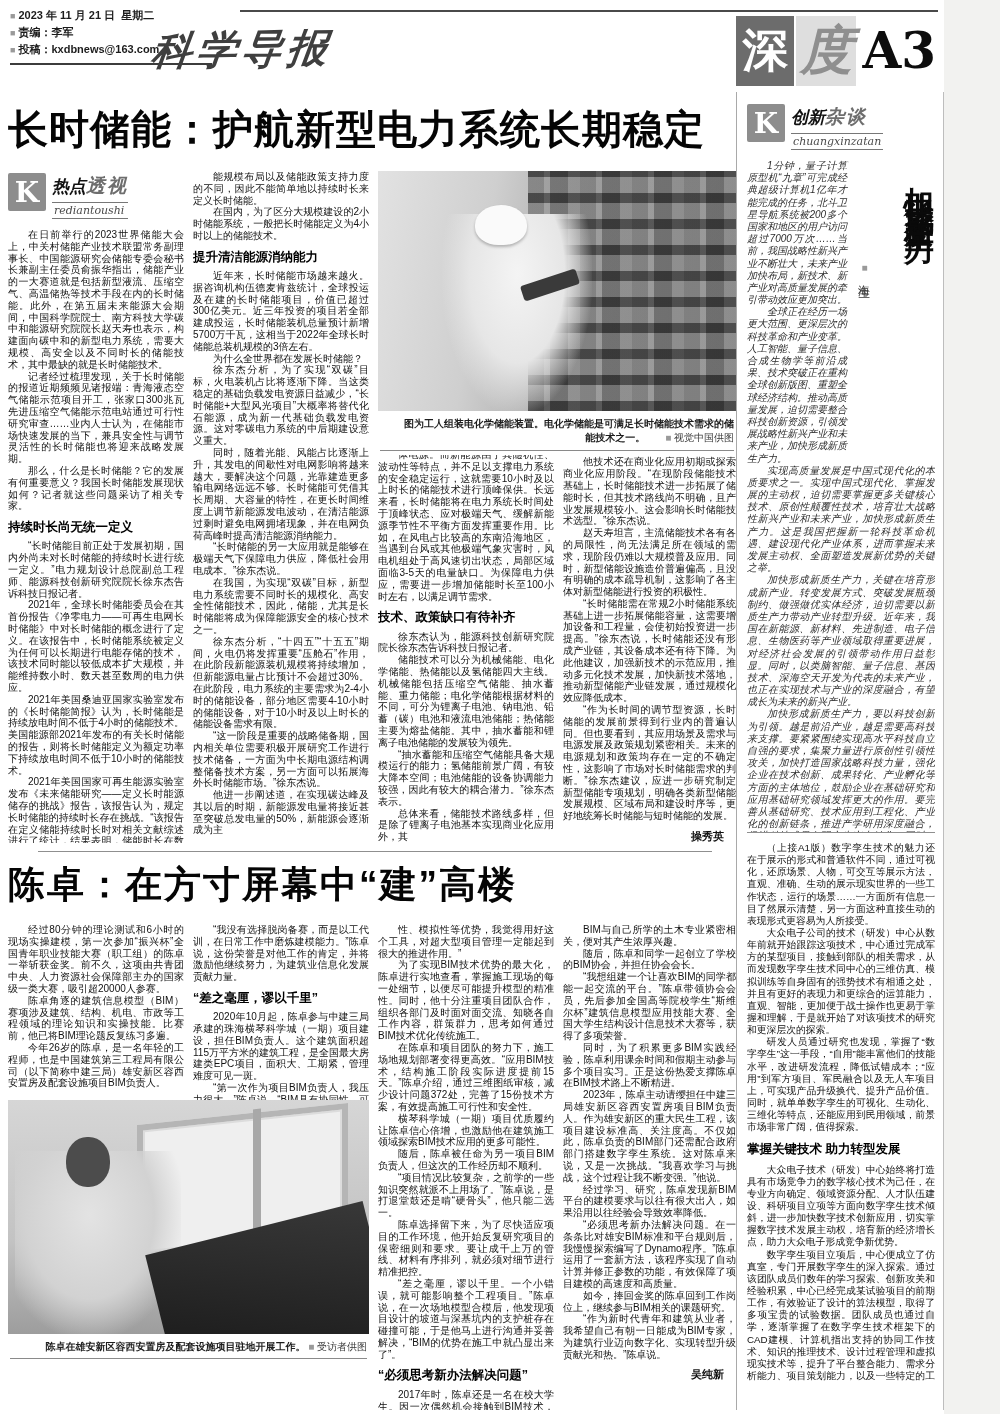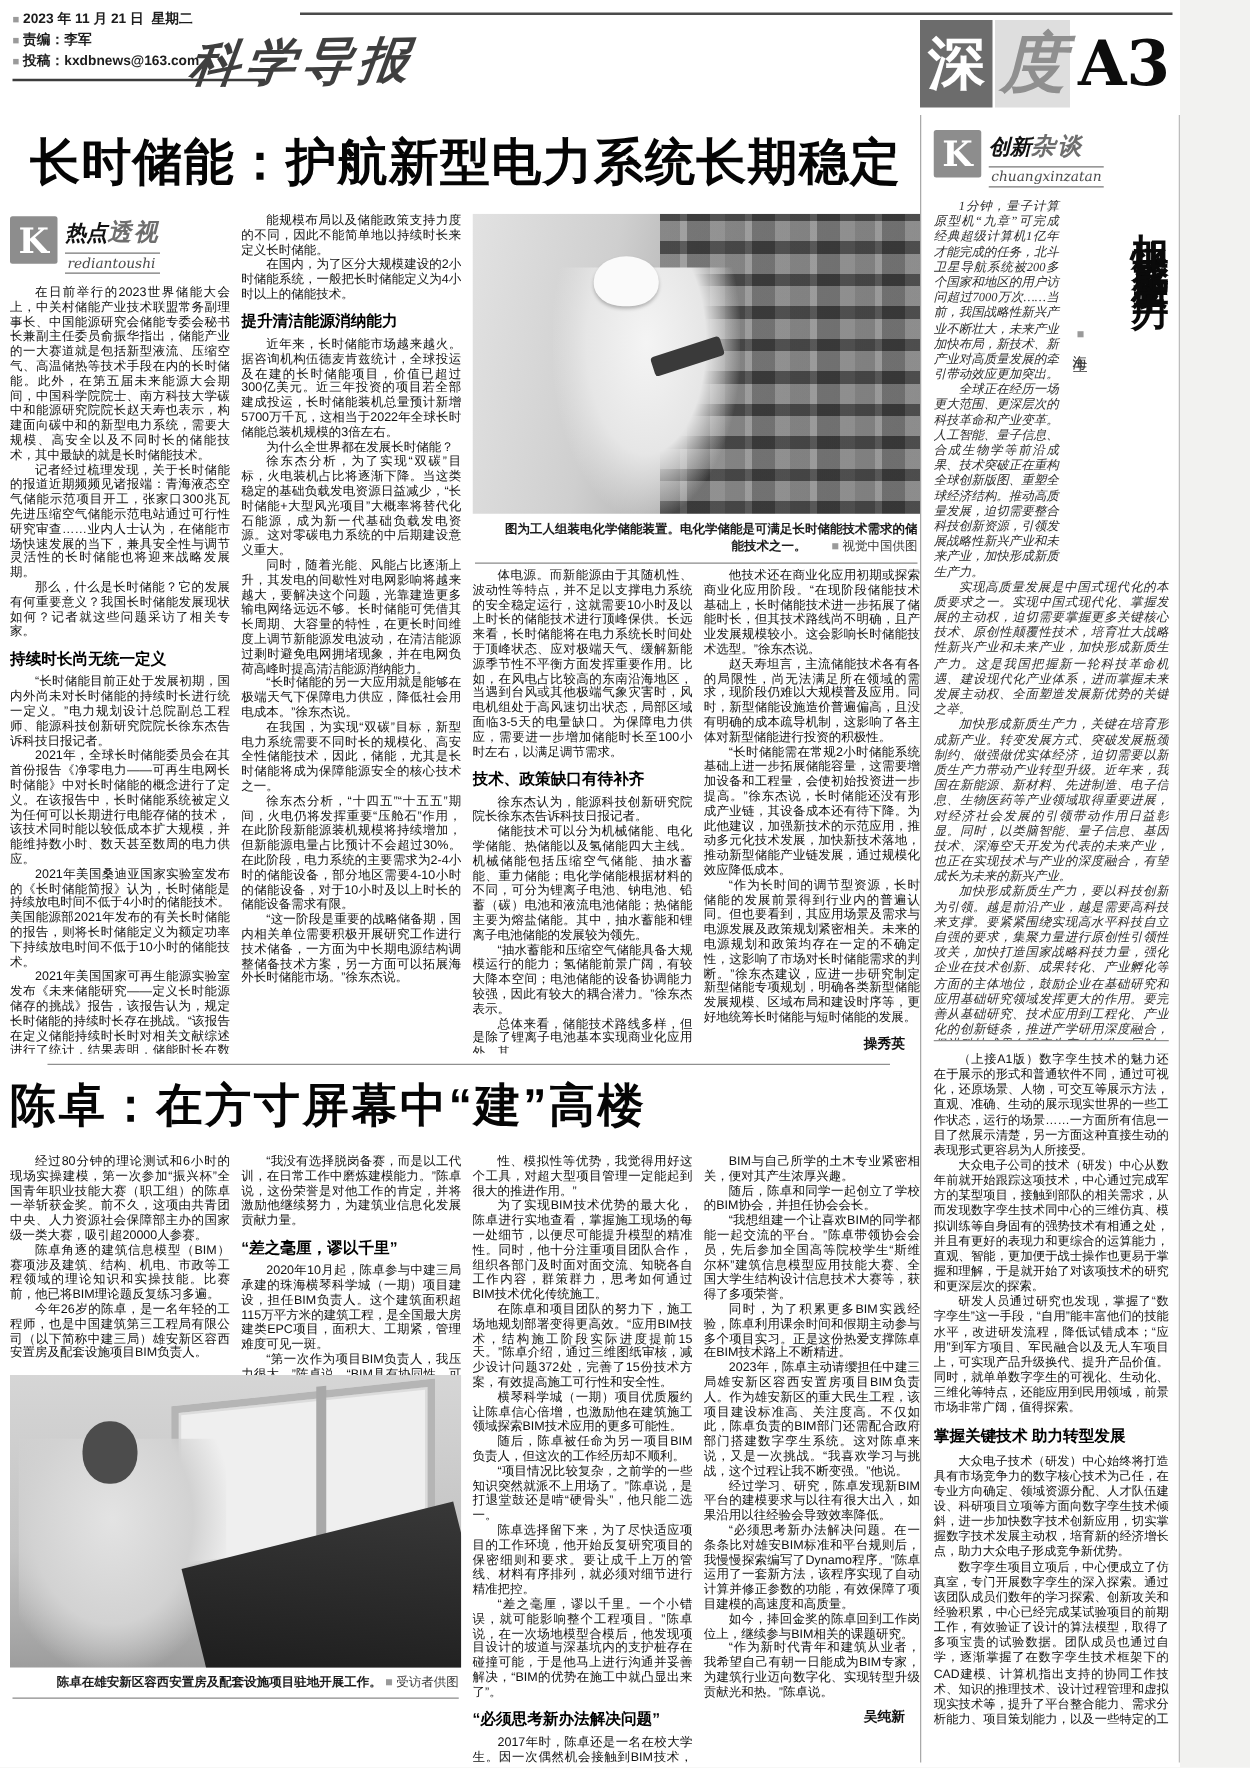--- a/index.html
+++ b/index.html
@@ -17,25 +17,25 @@
   .sec-a3{font-family:"DejaVu Serif",serif;font-weight:bold;font-size:50px;color:#0d0d0d;margin-left:6px;line-height:70px;}
   
   .main{display:flex;align-items:stretch;height:1318px;}
   .left{width:736px;flex:none;padding:0 0 0 8px;box-sizing:border-box;}
   .right{flex:1;border-left:1px solid #a9a9a9;border-right:1px solid #bdbdbd;padding:0 8px 0 10px;box-sizing:border-box;overflow:hidden;}
   
   .bt p{font-size:10px;line-height:1.18;margin:0;text-indent:2em;text-align:justify;color:#111;}
   .bt .subhead{font-size:12.5px;font-weight:bold;line-height:1.3;margin:7px 0 5px;text-indent:0;color:#000;}
   .bt .byline{text-align:right;font-weight:bold;font-size:11px;margin-top:8px;padding-right:12px;text-indent:0;}
   
-  .a1-title{font-size:40px;font-weight:900;letter-spacing:1px;color:#050505;margin:10px 0 14px 16px;white-space:nowrap;}
+  .a1-title{font-size:40px;font-weight:900;letter-spacing:1px;color:#050505;margin:10px 0 14px 0;white-space:nowrap;}
   .a1-cols{display:flex;gap:9px;height:672px;overflow:hidden;}
   .ncol{width:176px;flex:none;overflow:hidden;}
   .a1-right{flex:1;display:flex;flex-direction:column;overflow:hidden;}
-  .a1-lower{display:flex;gap:9px;flex:1;overflow:hidden;}
+  .a1-lower{display:flex;gap:9px;flex:1;overflow:hidden;align-items:flex-end;}
   
   .klogo{display:flex;gap:6px;margin:2px 0 10px 0;}
   .kbox{width:38px;height:38px;background:#8d8d8d;color:#fff;font-family:"DejaVu Serif",serif;font-weight:bold;font-size:28px;display:flex;align-items:center;justify-content:center;flex:none;border-radius:2px;}
   .kname{display:flex;flex-direction:column;}
   .kname .row1{white-space:nowrap;}
   .kname .t1{font-weight:900;font-size:17px;color:#111;font-style:italic;}
   .kname .t2{font-family:"DejaVu Serif",serif;font-style:italic;font-size:19px;color:#6e6e6e;font-weight:bold;letter-spacing:2px;}
   .kname .pin{font-family:"DejaVu Serif",serif;font-style:italic;font-size:11px;color:#4a4a4a;border-top:1px solid #777;border-bottom:1px solid #777;margin-top:3px;padding:1px 2px;}
   
   .photo{position:relative;overflow:hidden;background:#b9b9b9;flex:none;}
@@ -59,21 +59,21 @@
   .a2-title{font-size:37px;font-weight:900;letter-spacing:2px;color:#050505;margin:8px 0 14px 0;white-space:nowrap;}
   .a2-cols{display:flex;gap:9px;height:486px;overflow:hidden;}
   .a2-left{width:361px;flex:none;display:flex;flex-direction:column;overflow:hidden;}
   .a2-lr{display:flex;gap:9px;height:176px;overflow:hidden;flex:none;}
   .caption2{font-size:10px;line-height:1.5;font-weight:bold;color:#1d1d1d;margin:5px 2px 0;padding-bottom:4px;border-bottom:1px solid #8a8a8a;text-align:right;}
   .caption2 .credit{font-weight:normal;color:#3a3a3a;}
   .caption2 .credit .sq{color:#9a9a9a;}
   
   .zatan{height:672px;overflow:hidden;border-bottom:1px solid #8f8f8f;}
   .zatan-body{font-size:10px;}
-  .zatan-body p{font-family:Liberation Serif, serif;font-style:italic;font-size:10px;line-height:1.22;color:#2c2c2c;margin:0;text-indent:2em;text-align:justify;}
+  .zatan-body p{font-family:Liberation Sans, sans-serif;font-style:italic;font-size:10px;line-height:1.22;color:#2c2c2c;margin:0;text-indent:2em;text-align:justify;}
   .zfloat{float:right;width:88px;height:290px;position:relative;}
   .vtitle{position:absolute;right:0;top:2px;writing-mode:vertical-rl;font-size:30px;font-weight:900;letter-spacing:6px;color:#0a0a0a;line-height:1.05;}
   .vauthor{position:absolute;left:8px;top:102px;writing-mode:vertical-rl;font-size:12px;color:#333;letter-spacing:2px;}
   .vauthor .sq{color:#9a9a9a;font-size:10px;}
   
   .jie{padding-top:9px;height:540px;overflow:hidden;}
   .jie p{font-size:9.8px;line-height:1.24;margin:0;text-indent:2em;text-align:justify;color:#111;}
   .jie .subhead{font-size:12.5px;font-weight:bold;margin:8px 0 6px;text-indent:0;color:#000;}
 </style>
 </head>
@@ -127,20 +127,21 @@
               <p>在国内，为了区分大规模建设的2小时储能系统，一般把长时储能定义为4小时以上的储能技术。</p>
               <p class="subhead">提升清洁能源消纳能力</p>
               <p>近年来，长时储能市场越来越火。据咨询机构伍德麦肯兹统计，全球投运及在建的长时储能项目，价值已超过300亿美元。近三年投资的项目若全部建成投运，长时储能装机总量预计新增5700万千瓦，这相当于2022年全球长时储能总装机规模的3倍左右。</p>
               <p>为什么全世界都在发展长时储能？</p>
               <p>徐东杰分析，为了实现“双碳”目标，火电装机占比将逐渐下降。当这类稳定的基础负载发电资源日益减少，“长时储能+大型风光项目”大概率将替代化石能源，成为新一代基础负载发电资源。这对零碳电力系统的中后期建设意义重大。</p>
               <p>同时，随着光能、风能占比逐渐上升，其发电的间歇性对电网影响将越来越大，要解决这个问题，光靠建造更多输电网络远远不够。长时储能可凭借其长周期、大容量的特性，在更长时间维度上调节新能源发电波动，在清洁能源过剩时避免电网拥堵现象，并在电网负荷高峰时提高清洁能源消纳能力。</p>
               <p>“长时储能的另一大应用就是能够在极端天气下保障电力供应，降低社会用电成本。”徐东杰说。</p>
               <p>在我国，为实现“双碳”目标，新型电力系统需要不同时长的规模化、高安全性储能技术，因此，储能，尤其是长时储能将成为保障能源安全的核心技术之一。</p>
               <p>徐东杰分析，“十四五”“十五五”期间，火电仍将发挥重要“压舱石”作用，在此阶段新能源装机规模将持续增加，但新能源电量占比预计不会超过30%。在此阶段，电力系统的主要需求为2-4小时的储能设备，部分地区需要4-10小时的储能设备，对于10小时及以上时长的储能设备需求有限。</p>
               <p>“这一阶段是重要的战略储备期，国内相关单位需要积极开展研究工作进行技术储备，一方面为中长期电源结构调整储备技术方案，另一方面可以拓展海外长时储能市场。”徐东杰说。</p>
+              <p>他进一步阐述道，在实现碳达峰及其以后的时期，新能源发电量将接近甚至突破总发电量的50%，新能源会逐渐成为主</p>
             </div>
           <div class="a1-right">
             <div class="photo photo1">
               <div class="p1-racks"></div>
               <div class="p1-racks2"></div>
               <div class="p1-worker"></div>
               <div class="p1-helmet"></div>
               <div class="p1-tool"></div>
             </div>
             <p class="caption">

